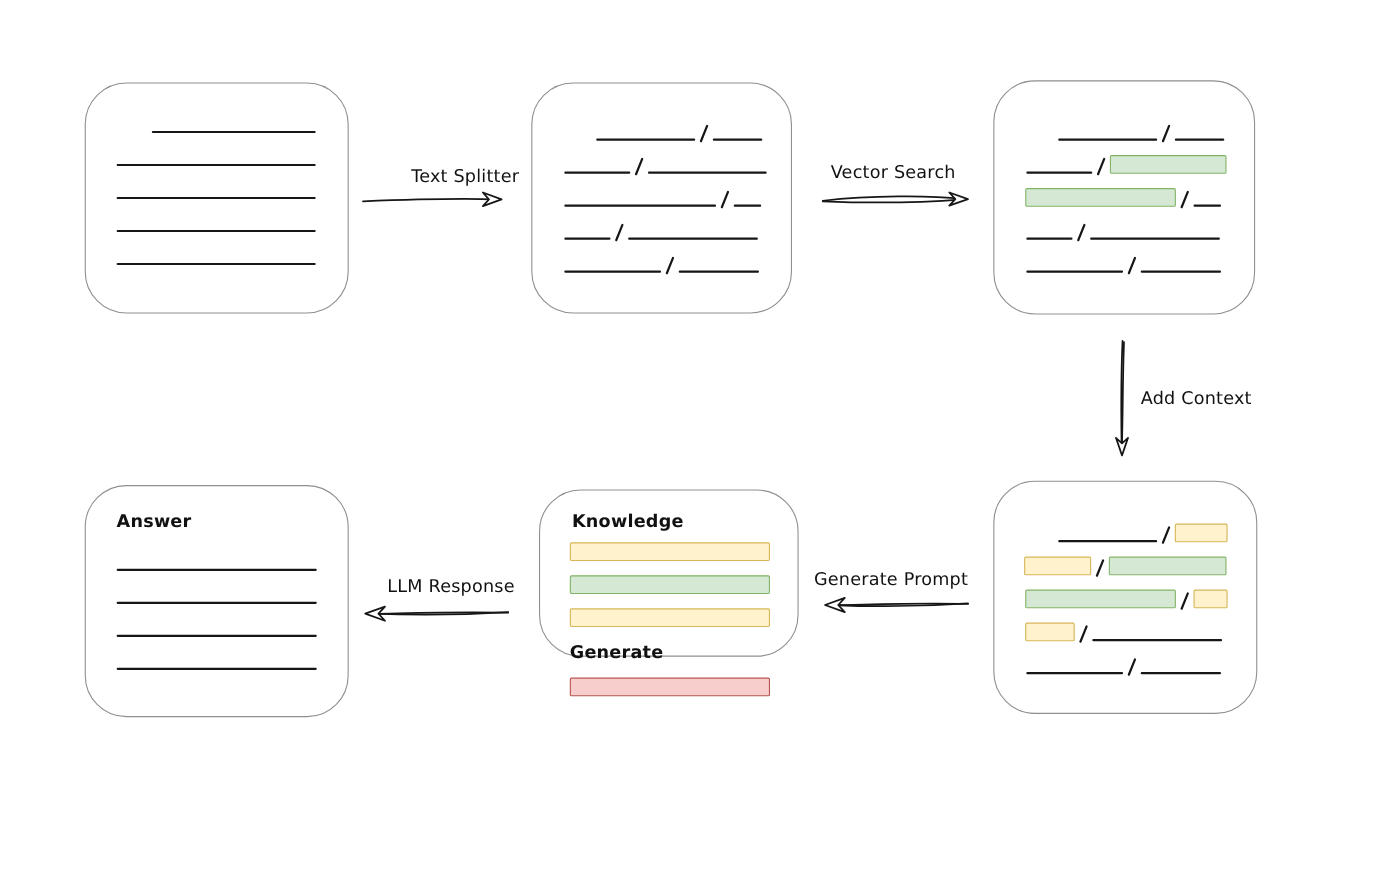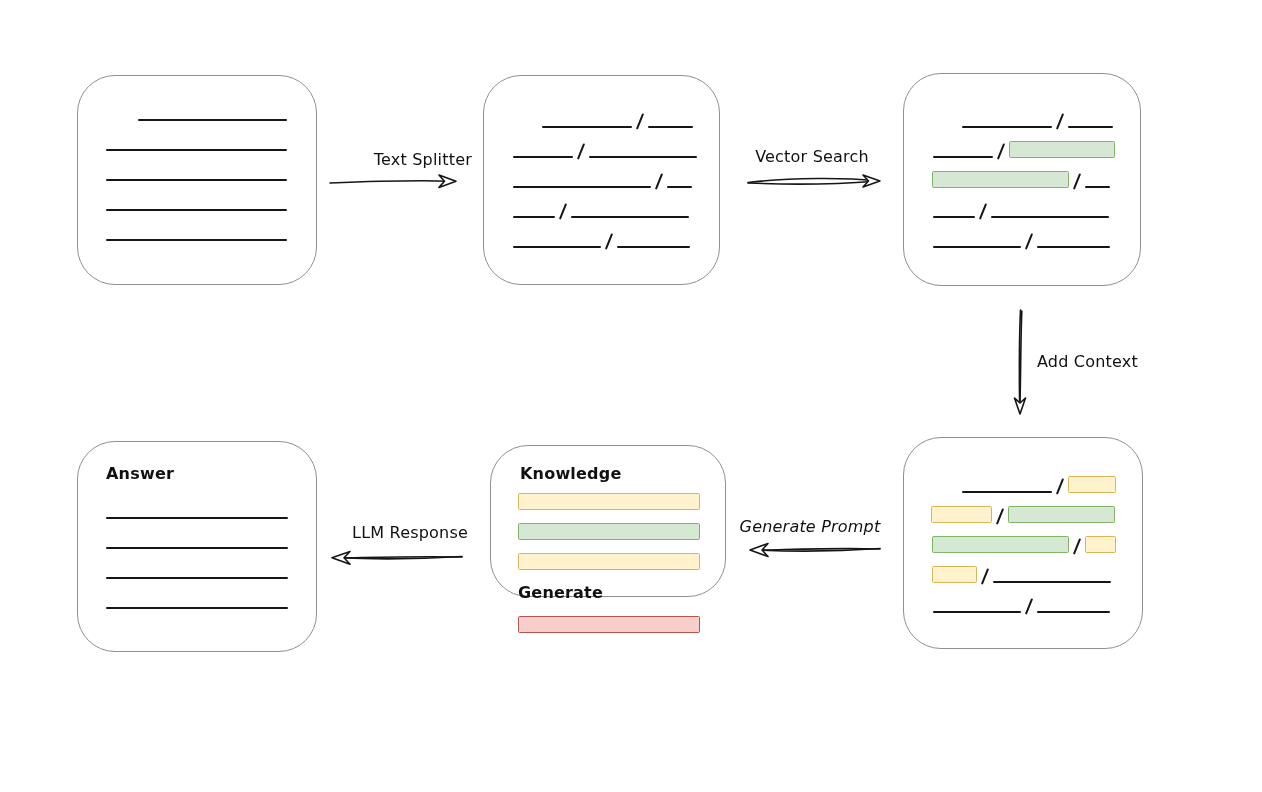--- a/index.html
+++ b/index.html
@@ -210,21 +210,21 @@
     <path class="head" d="M117 5 L134 11 L117 17 L122.5 11 Z"></path>
   </svg>
 
   <div class="arrow-label" style="left:1037px; top:352px;">Add Context</div>
   <svg class="arrow-svg" style="left:1010px; top:308px;" width="20" height="112" viewBox="0 0 20 112">
     <path d="M10.5 2 C 9 35, 9.2 65, 9.6 94"></path>
     <path d="M11.8 3 C 10.6 35, 10.8 65, 10 94"></path>
     <path class="head" d="M4.5 90 L10 106 L15.5 90 L10 95 Z"></path>
   </svg>
 
-  <div class="arrow-label" style="left:734px; top:517px; width:152px;font-style:italic;">Generate Prompt</div>
+  <div class="arrow-label" style="left:734px; top:517px; width:152px;">Generate Prompt</div>
   <svg class="arrow-svg" style="left:740px; top:538px;" width="142" height="20" viewBox="0 0 142 20">
     <path d="M140 10.5 C 92 13.8, 42 13.2, 16 12"></path>
     <path d="M140 11 C 92 9.8, 52 11.6, 16 12.2"></path>
     <path class="head" d="M28 5.5 L10 12 L28 18.5 L22 12 Z"></path>
   </svg>
 
   <div class="arrow-label" style="left:330px; top:523px; width:126px;margin-left:17px;">LLM Response</div>
   <svg class="arrow-svg" style="left:322px; top:546px;" width="142" height="20" viewBox="0 0 142 20">
     <path d="M140 10.5 C 92 13.5, 44 13, 16 11.8"></path>
     <path d="M140 11 C 92 10, 52 11.4, 16 12"></path>

